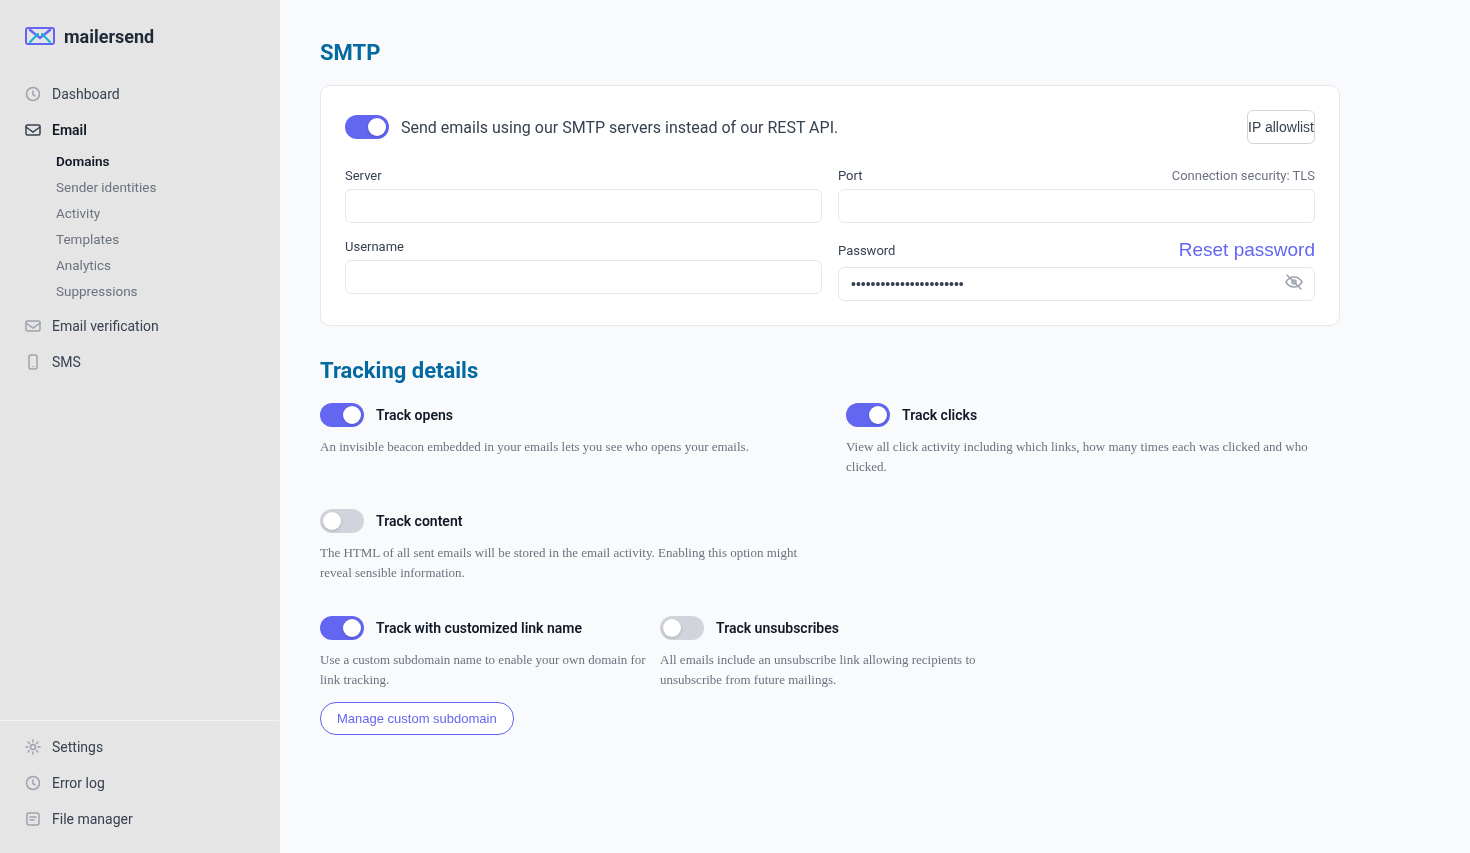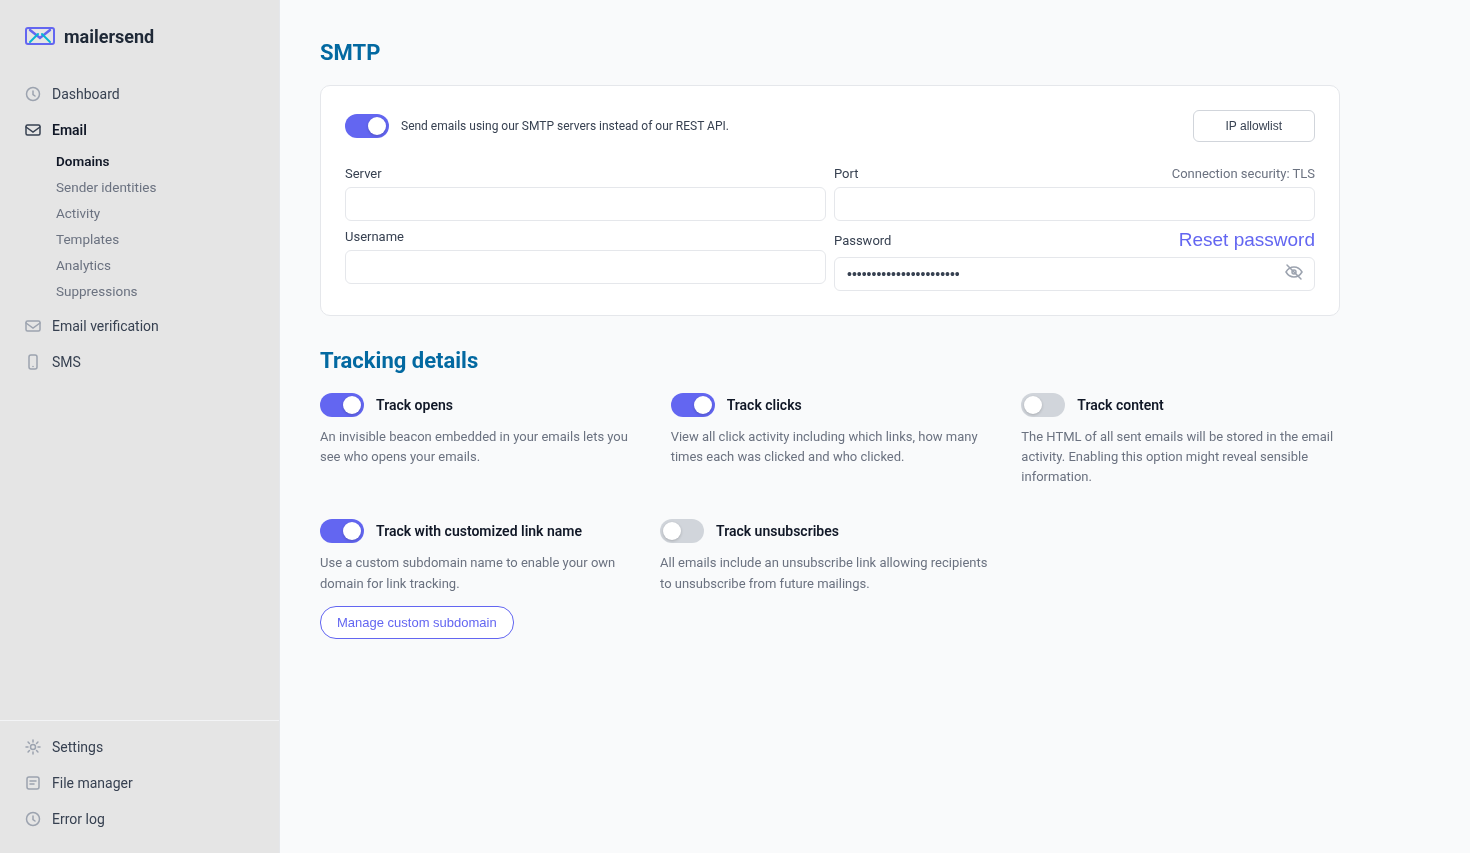--- a/index.html
+++ b/index.html
@@ -135,38 +135,38 @@
       width: 18px;
       height: 18px;
       border-radius: 50%;
       background: #fff;
       transition: left 0.2s;
       box-shadow: 0 1px 3px rgba(0,0,0,0.2);
     }
     .toggle-slider.on::after { left: 23px; }
     .toggle-slider.off::after { left: 3px; }
     .toggle-label {
-      font-size: 12px;
+      font-size: 16px;
       color: #374151;
     }
     .btn-secondary {
-      padding: 8px 32px;
+      padding: 8px 0;
       border: 1px solid #d1d5db;
       background: #fff;
       border-radius: 6px;
-      font-size: 12px;
+      font-size: 14px;
       color: #374151;
       cursor: pointer;
     }
 
     
     .form-grid {
       display: grid;
       grid-template-columns: 1fr 1fr;
-      gap: 8px;
+      gap: 16px;
     }
     .form-group label {
       display: block;
       font-size: 13px;
       color: #374151;
       margin-bottom: 6px;
     }
     .form-group input {
       width: 100%;
       padding: 8px 12px;
@@ -208,40 +208,41 @@
       font-size: 16px;
     }
     .connection-label {
       font-size: 13px;
       color: #6b7280;
     }
 
     
     .tracking-grid {
       display: grid;
-      grid-template-columns: 1fr 1fr 1fr;
+      grid-template-columns: 1fr 1fr;
       gap: 32px;
       margin-bottom: 32px;
     }
     .tracking-item {}
     .tracking-toggle-row {
       display: flex;
       align-items: center;
       gap: 12px;
       margin-bottom: 10px;
     }
     .tracking-item-title {
       font-size: 14px;
       font-weight: 600;
       color: #111827;
     }
     .tracking-item-desc {
       font-size: 13px;
       color: #6b7280;
       line-height: 1.55;
+      font-family: Liberation Serif, serif;
     }
     .tracking-grid-2 {
       display: grid;
       grid-template-columns: 1fr 1fr 1fr;
     }
 
     .btn-outline-primary {
       padding: 8px 16px;
       border: 1px solid #6366f1;
       background: #fff;
@@ -330,34 +331,34 @@
         <svg width="16" height="16" viewBox="0 0 16 16" fill="none">
             <circle cx="8" cy="8" r="2.5" stroke="#9ca3af" stroke-width="1.5"></circle>
             <path d="M8 1v2M8 13v2M1 8h2M13 8h2M3.05 3.05l1.42 1.42M11.54 11.54l1.41 1.41M3.05 12.95l1.42-1.42M11.54 4.46l1.41-1.41" stroke="#9ca3af" stroke-width="1.5" stroke-linecap="round"></path>
           </svg>
       </span>
       <span>Settings</span>
     </div>
     <div class="nav-item">
       <span class="nav-icon">
         <svg width="16" height="16" viewBox="0 0 16 16" fill="none">
+            <circle cx="8" cy="8" r="6.5" stroke="#9ca3af" stroke-width="1.5"></circle>
+            <path d="M8 5v3.5l2 1.5" stroke="#9ca3af" stroke-width="1.5" stroke-linecap="round"></path>
+          </svg>
+      </span>
+      <span>Error log</span>
+    </div>
+    <div class="nav-item">
+      <span class="nav-icon">
+        <svg width="16" height="16" viewBox="0 0 16 16" fill="none">
             <rect x="2" y="2" width="12" height="12" rx="2" stroke="#9ca3af" stroke-width="1.5"></rect>
             <path d="M5 6h6M5 9h4" stroke="#9ca3af" stroke-width="1.5" stroke-linecap="round"></path>
           </svg>
       </span>
       <span>File manager</span>
-    </div>
-    <div class="nav-item">
-      <span class="nav-icon">
-        <svg width="16" height="16" viewBox="0 0 16 16" fill="none">
-            <circle cx="8" cy="8" r="6.5" stroke="#9ca3af" stroke-width="1.5"></circle>
-            <path d="M8 5v3.5l2 1.5" stroke="#9ca3af" stroke-width="1.5" stroke-linecap="round"></path>
-          </svg>
-      </span>
-      <span>Error log</span>
     </div>
   </div>
 </aside>
 
 <main class="main">
   <div class="main-inner">
     <div class="top-bar-placeholder"></div>
 
     <section class="section">
       <h2 class="section-title">SMTP</h2>

